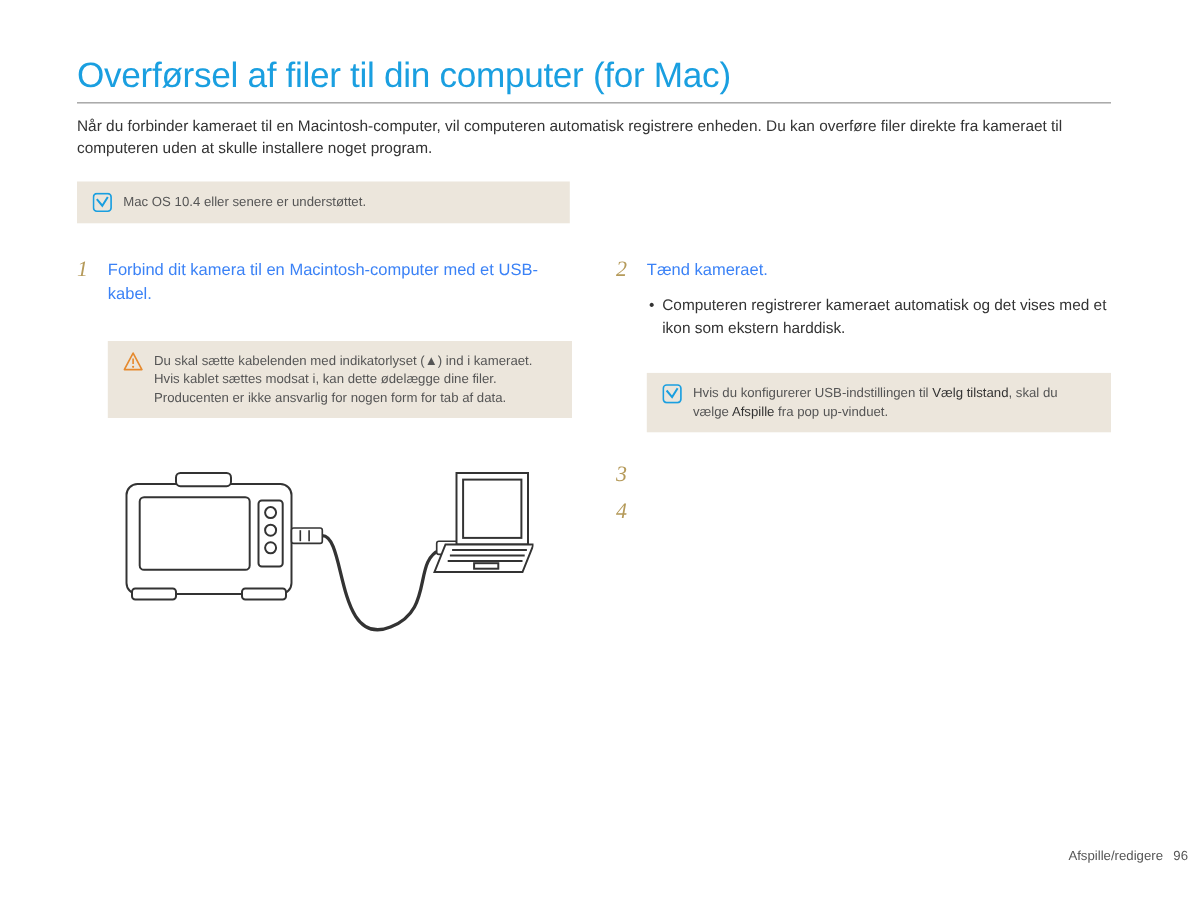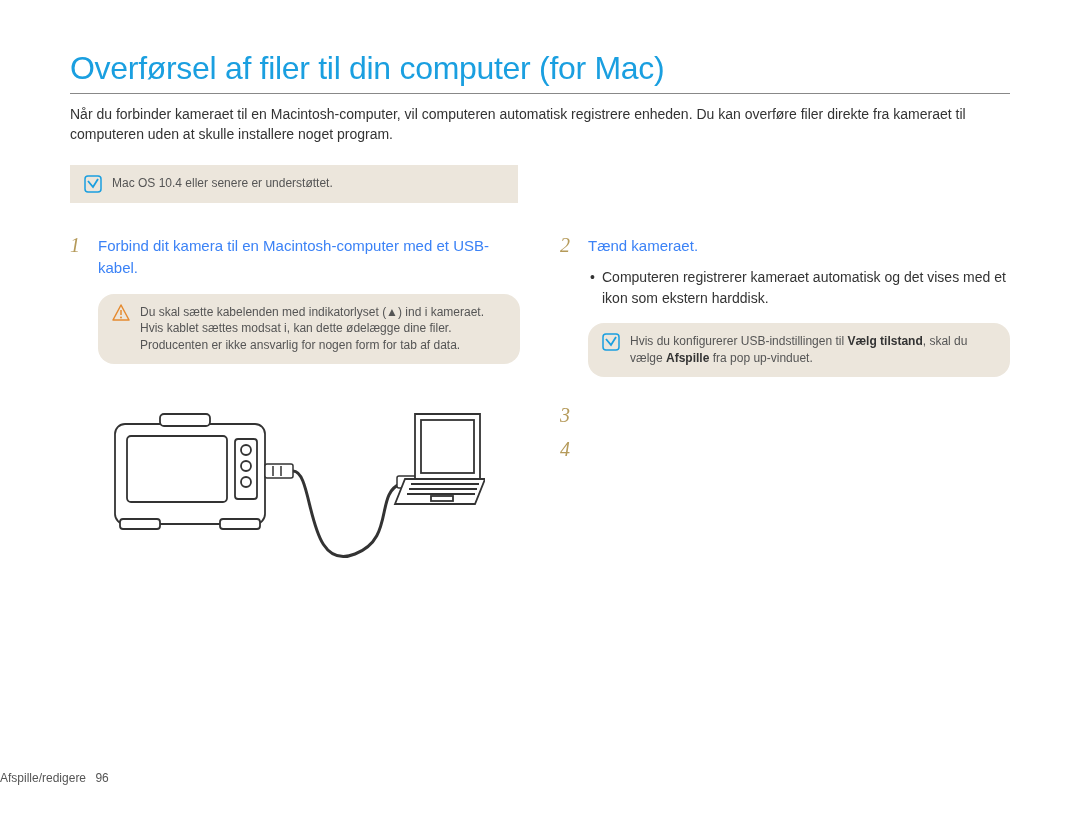--- a/index.html
+++ b/index.html
@@ -32,21 +32,21 @@
     background: #ece6dc;
     display: flex;
     align-items: flex-start;
     padding: 10px 14px;
     gap: 10px;
     font-size: 12px;
     line-height: 1.4;
     color: #555;
   }
   .note-box.top { width: 448px; margin-bottom: 30px; }
-  .note-box.col { width: 100%; margin-top: 14px; border-radius: 16px; }
+  .note-box.col { width: 100%; margin-top: 30px; }
   .note-icon, .warn-icon {
     flex: 0 0 auto;
     width: 18px; height: 18px;
     display:flex; align-items:center; justify-content:center;
   }
   .note-icon svg { display:block; }
   .warn-icon svg { display:block; }
   .columns {
     display: flex;
     gap: 40px;
@@ -90,27 +90,27 @@
   }
   .illustration {
     margin-top: 20px;
     display:flex;
     justify-content:center;
   }
   .footer {
     position: absolute;
     bottom: 30px;
     left: 0; right: 0;
-    text-align: left;
+    text-align: right;
     font-size: 12px;
     color: #555;
     font-weight: 300;
   }
   .page-num { margin-left: 6px; }
-  .bold { font-weight: 700; color: #333;}
+  .bold { font-weight: 400; color: #333;}
 </style>
 </head>
 <body>
 
 <h1 class="title">Overførsel af filer til din computer (for Mac)</h1>
 
 <p class="intro">Når du forbinder kameraet til en Macintosh-computer, vil computeren automatisk registrere enheden. Du kan overføre filer direkte fra kameraet til computeren uden at skulle installere noget program.</p>
 
 <div class="note-box top">
   <span class="note-icon">

